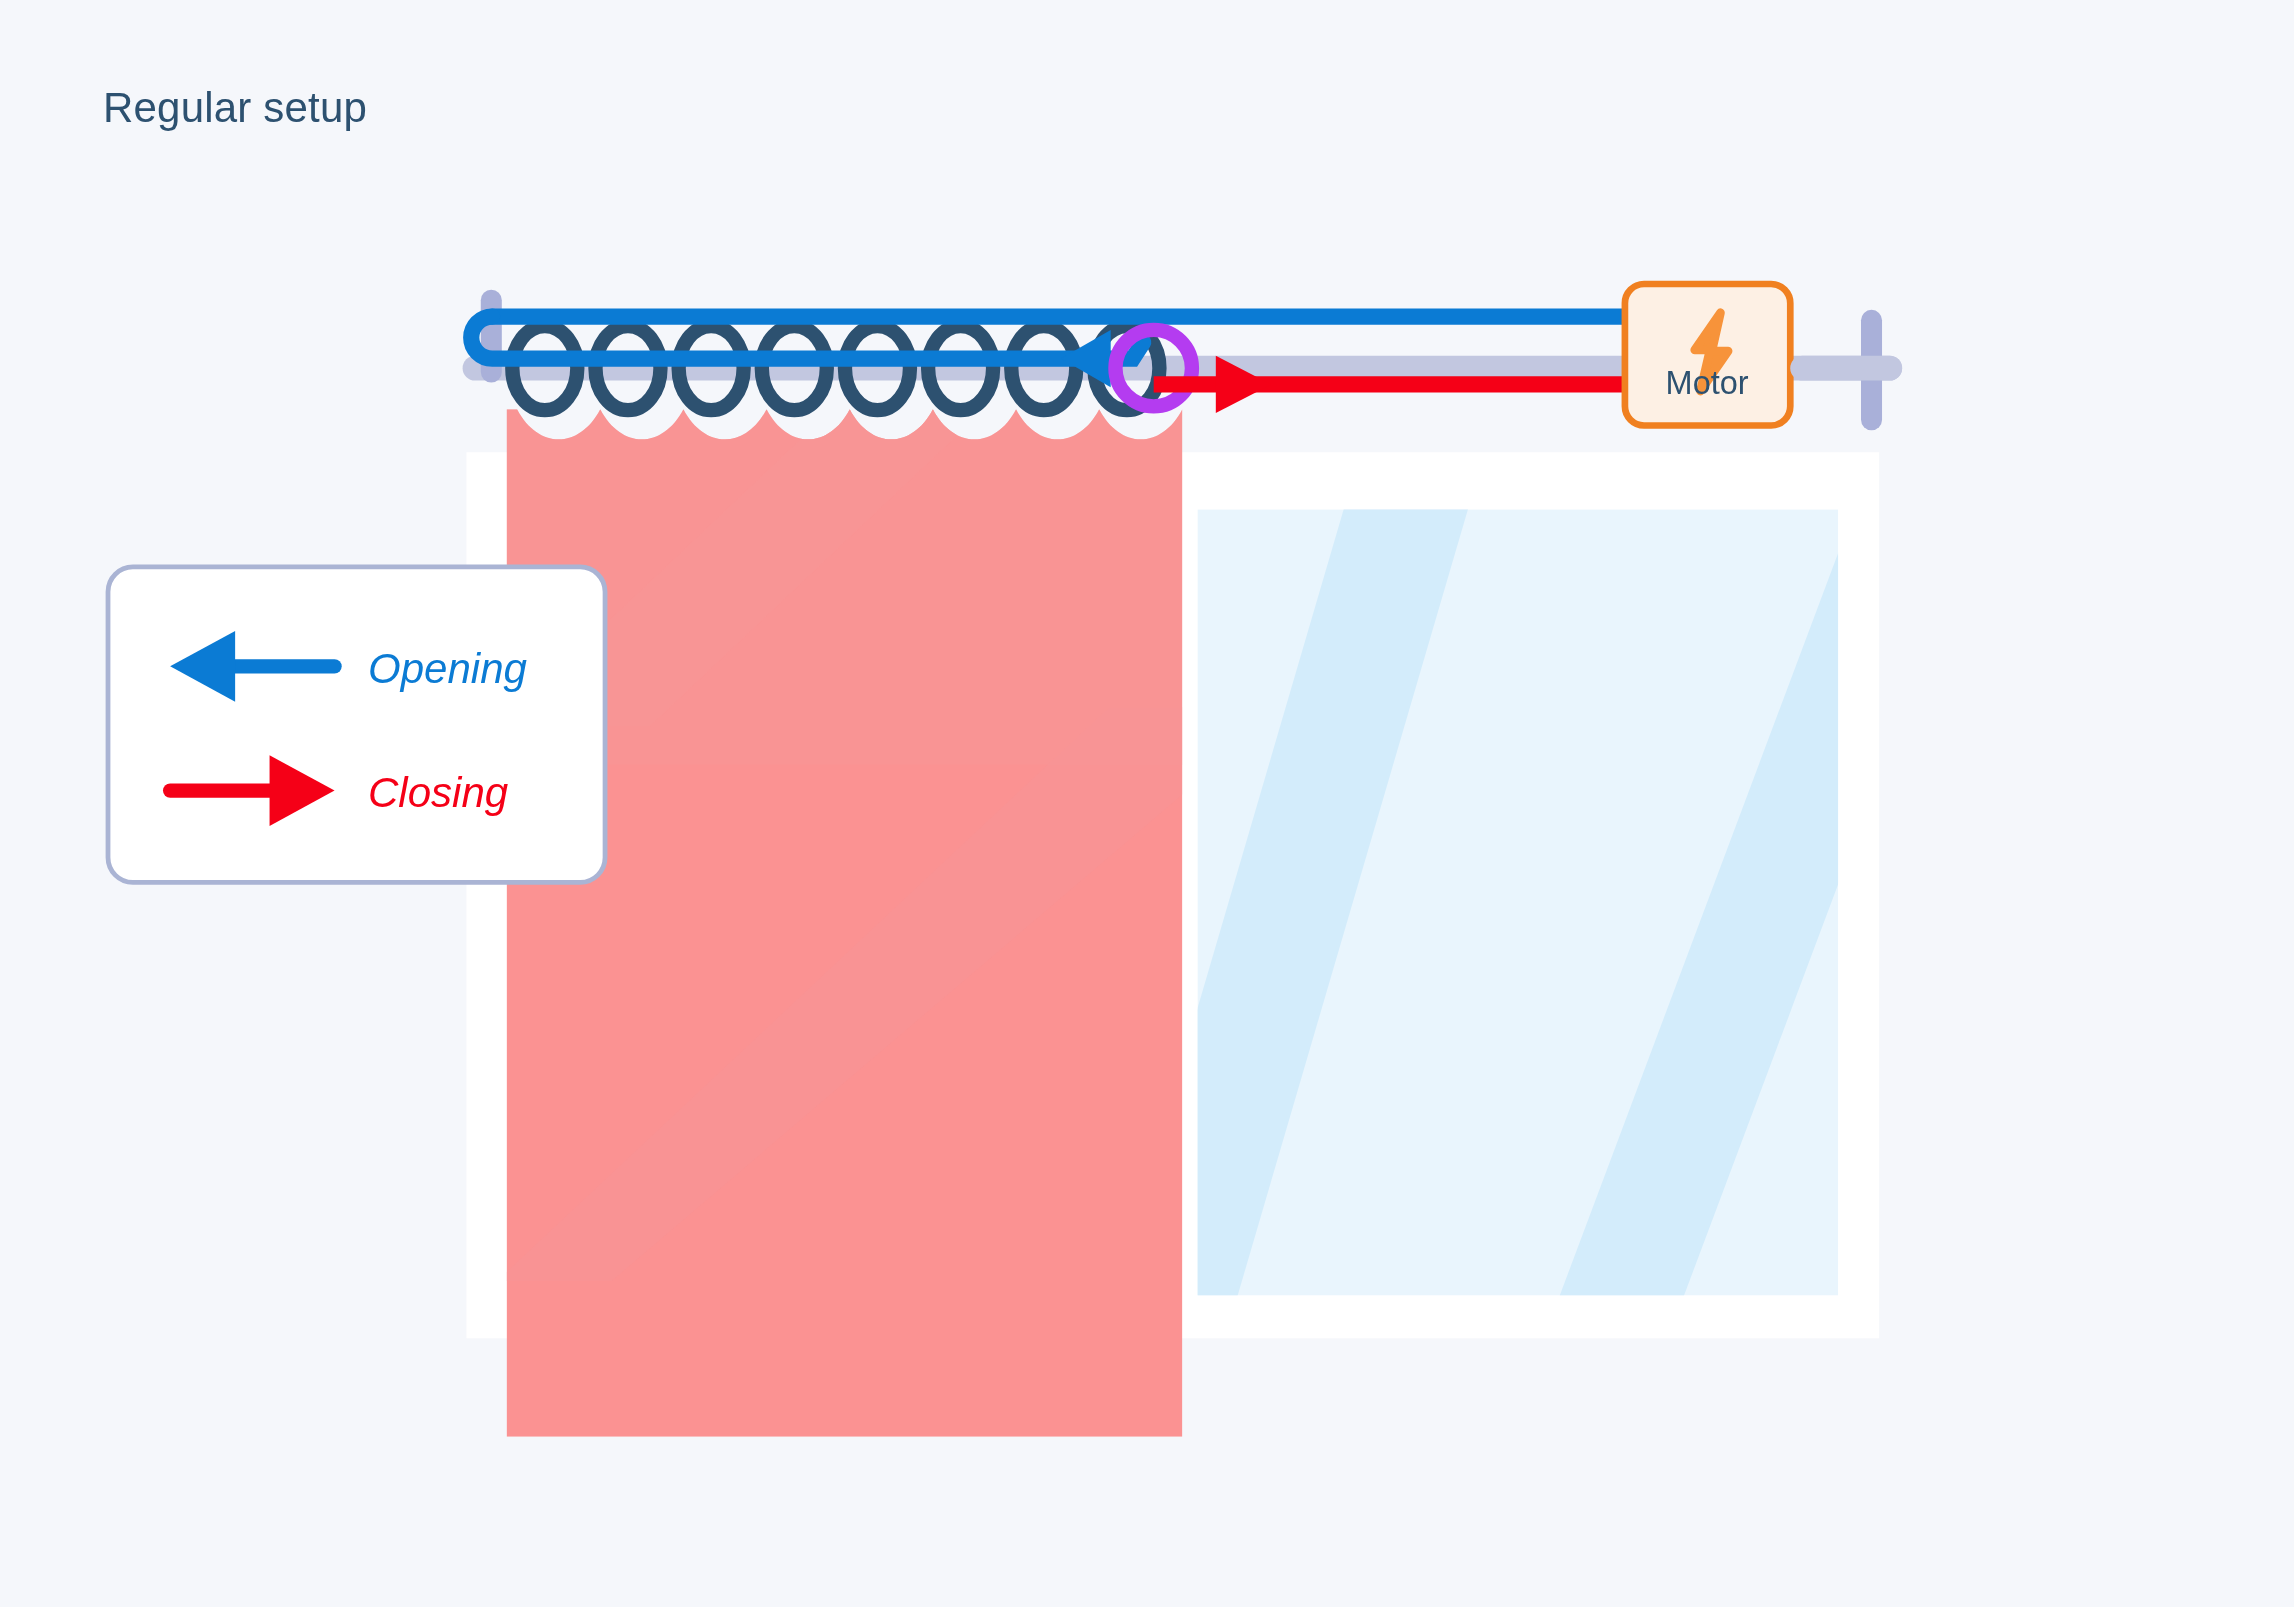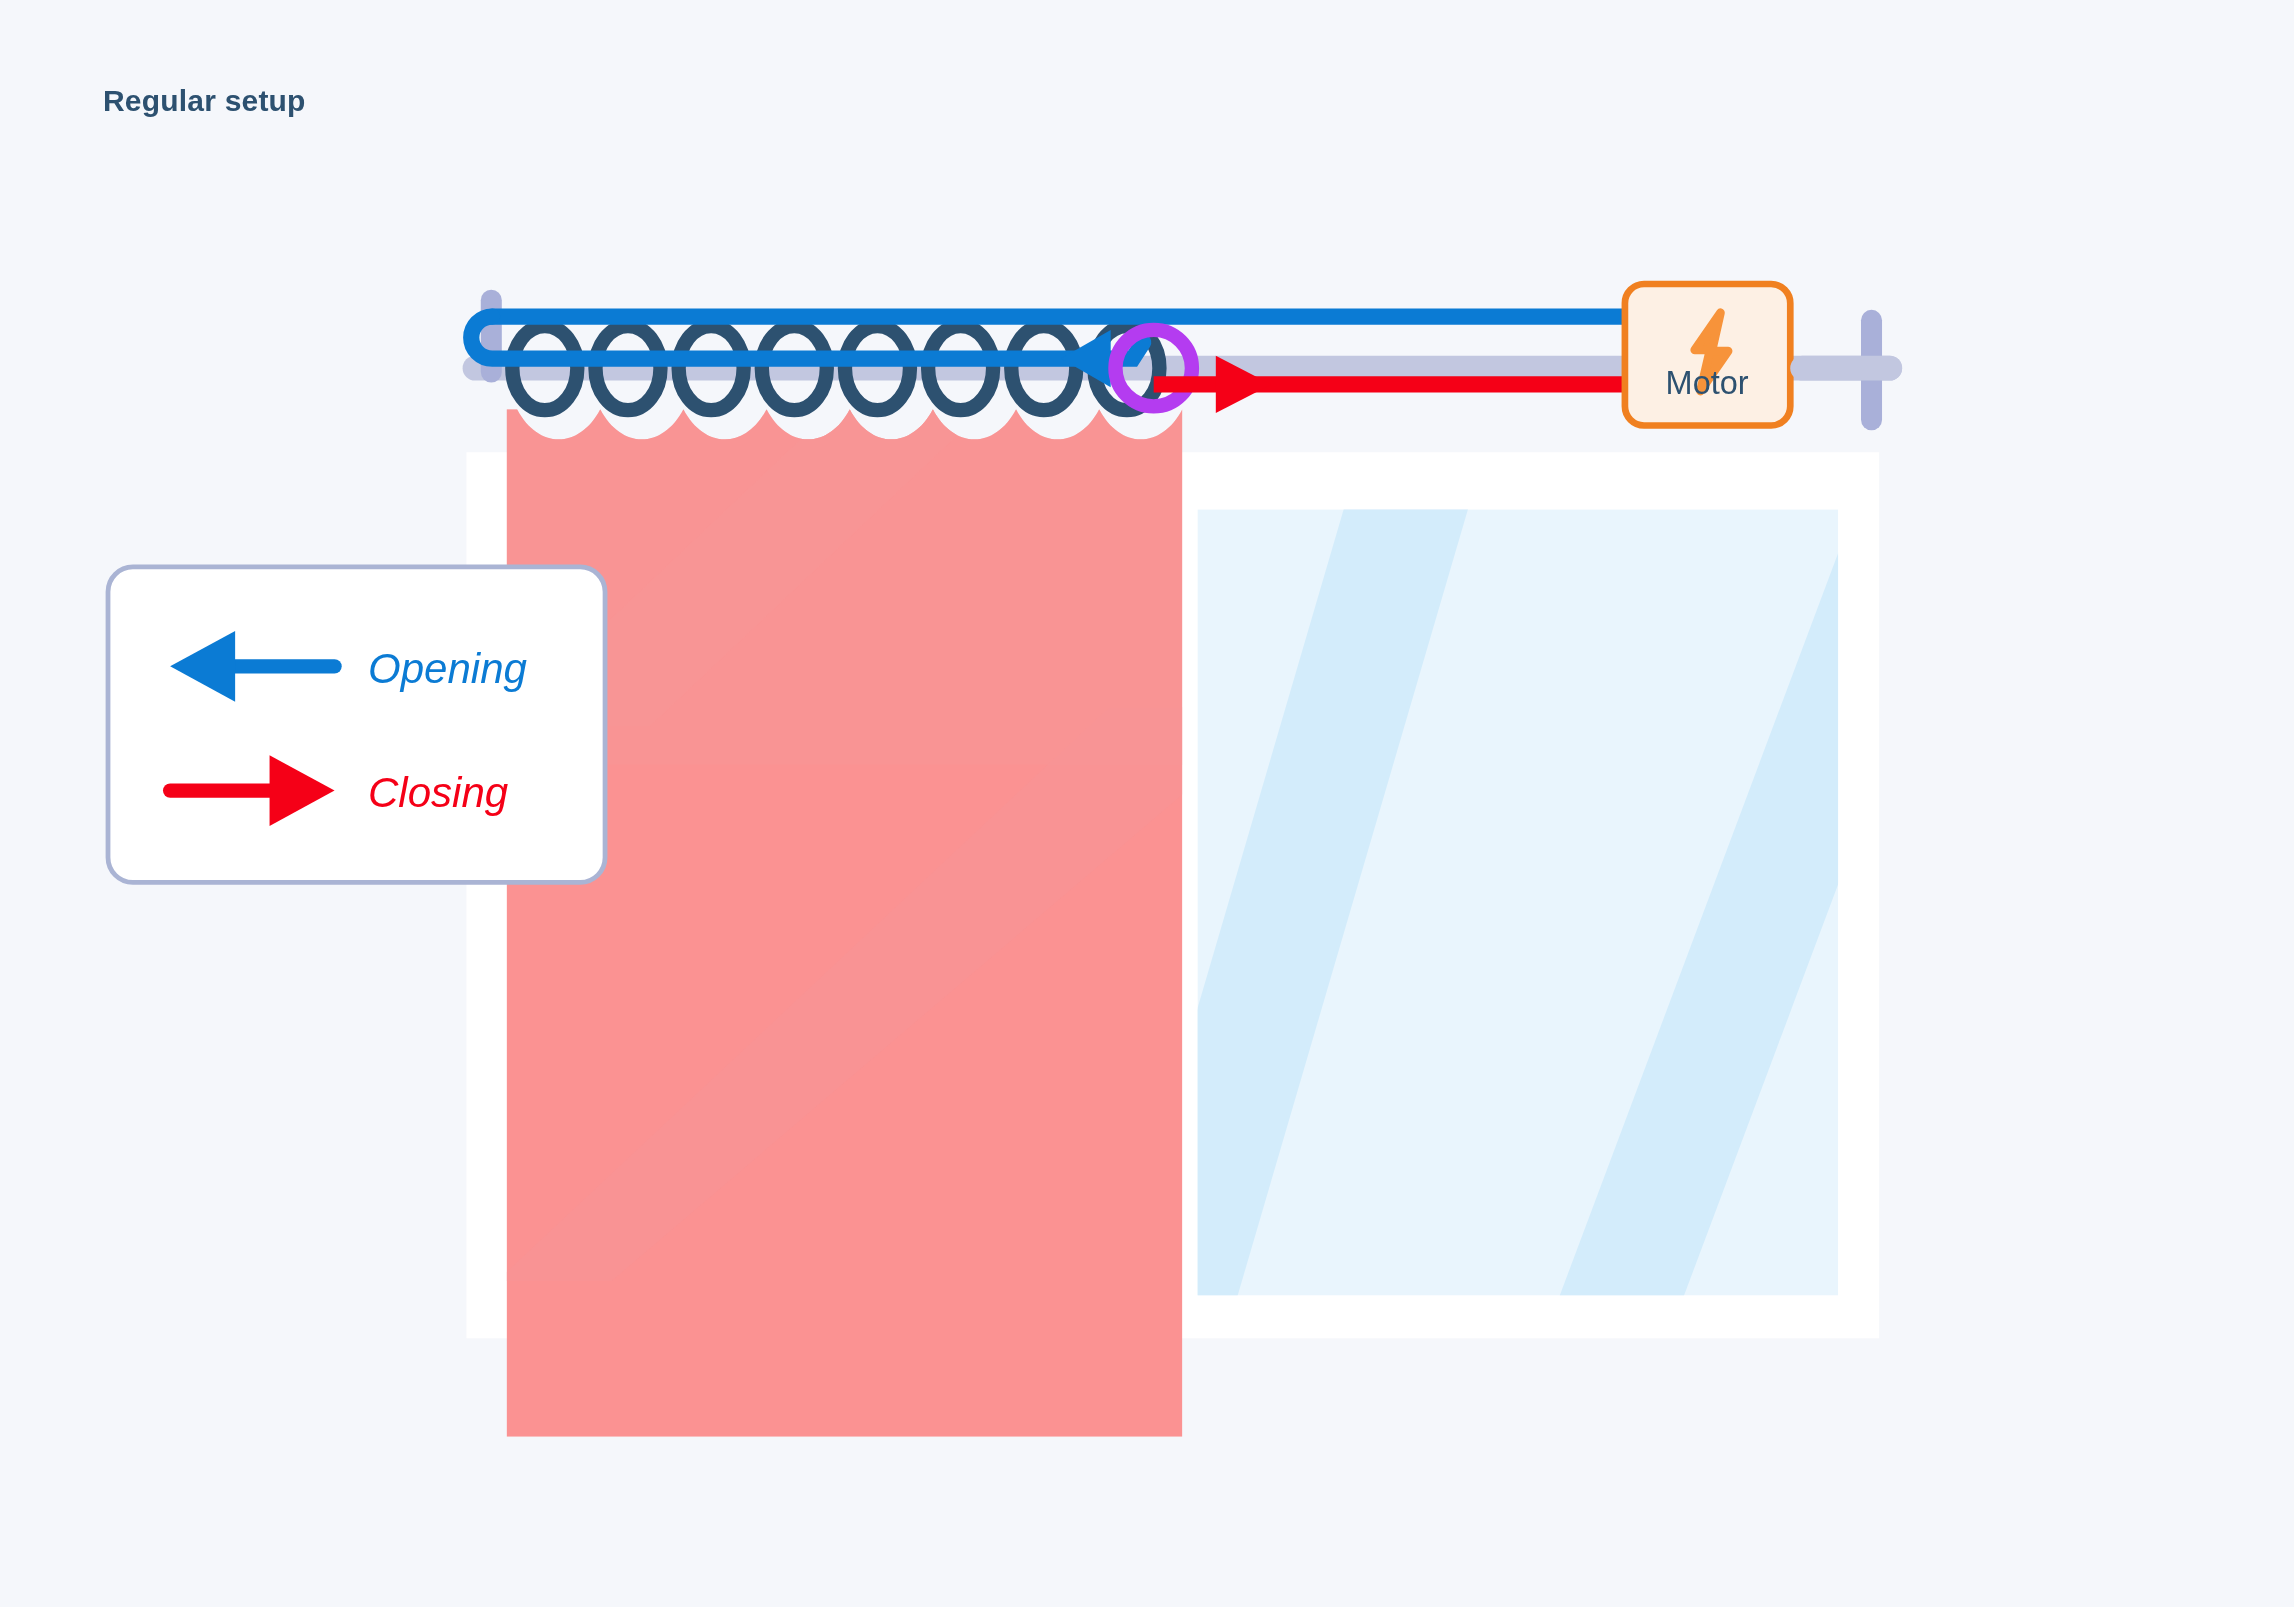--- a/index.html
+++ b/index.html
@@ -15,22 +15,22 @@
     position: relative;
     width: 2294px;
     height: 1608px;
     background: #f5f7fb;
     overflow: hidden;
   }
   #page-title {
     position: absolute;
     left: 103px;
     top: 84px;
-    font-size: 30px;
-    font-weight: bold;
+    font-size: 42px;
+    font-weight: normal;
     color: #2d5170;
     letter-spacing: 0.2px;
     white-space: nowrap;
   }
   #diagram-svg {
     position: absolute;
     left: 0;
     top: 0;
     width: 2294px;
     height: 1608px;

